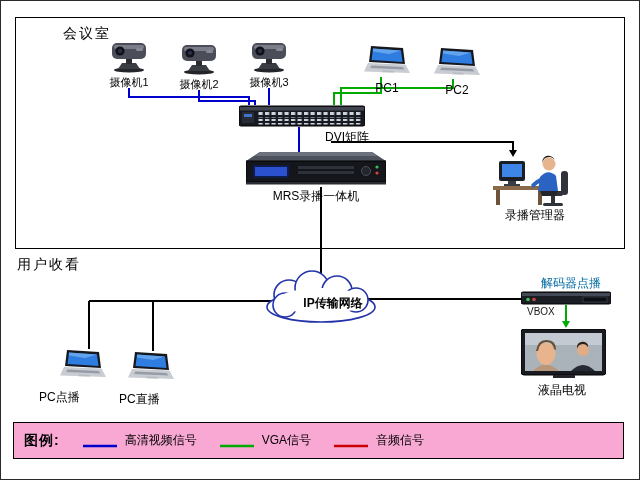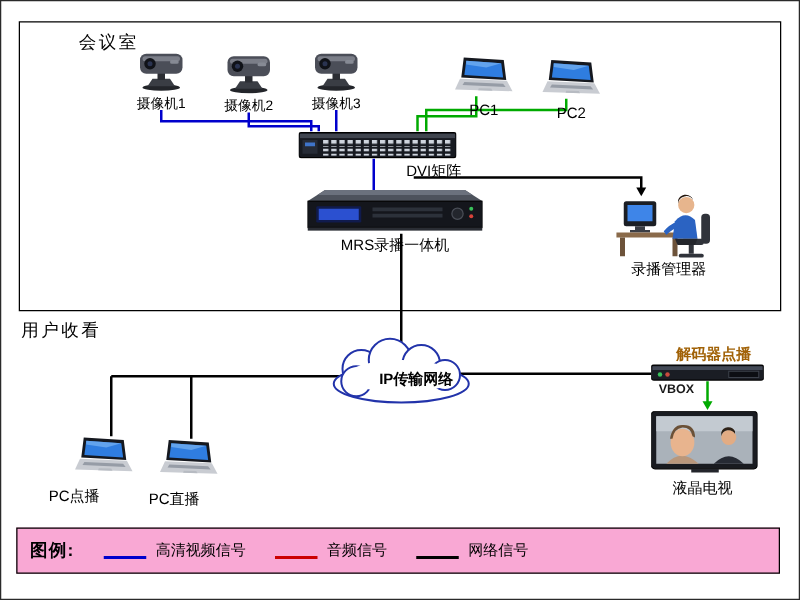--- a/index.html
+++ b/index.html
@@ -7,23 +7,23 @@
   #app{position:relative;width:640px;height:480px;background:#fff;border:1px solid #2a2a2a;
        overflow:hidden;font-family:"Liberation Sans",sans-serif;color:#000}
   .box{position:absolute;border:1px solid #000;background:transparent}
   .wires{position:absolute;left:0;top:0;z-index:1;pointer-events:none}
   .dev{position:absolute;z-index:3;line-height:0}
   .dev svg{display:block}
   .lbl{position:absolute;z-index:4;font-size:12px;white-space:nowrap;color:#000}
   .c{transform:translateX(-50%)}
   .title{font-weight:normal;font-size:14px;letter-spacing:2px}
   .small{font-size:11px}
-  .tiny{font-size:10px;font-weight:bold;color:#1a1a1a}
+  .tiny{font-size:10px;font-weight:normal;color:#1a1a1a}
   .bold{font-weight:bold}
-  .maroon{color:#a16207;font-weight:bold}
+  .maroon{color:#0369a1;font-weight:normal}
   .legend{position:absolute;left:12px;top:421px;width:611px;height:37px;border:1px solid #000;
           background:#f9a8d4;display:flex;align-items:center;padding:0 10px;z-index:5}
   .legend-title{font-weight:bold;font-size:14px;letter-spacing:1px}
   .legend-item{display:flex;align-items:flex-end;gap:7px;margin-left:22px}
   .legend-item svg{display:block}
   .legend-label{font-size:12px}
 </style>
 </head>
 <body>
 
@@ -243,25 +243,25 @@
   <div class="legend">
     <span class="legend-title">图例:</span>
     <span class="legend-item">
       <svg width="36" height="6">
         <line x1="1" y1="3" x2="35" y2="3" stroke-width="2.5" stroke="#0000cc"></line>
       </svg>
       <span class="legend-label">高清视频信号</span>
     </span>
     <span class="legend-item">
       <svg width="36" height="6">
+        <line x1="1" y1="3" x2="35" y2="3" stroke-width="2.5" stroke="#00aa00"></line>
+      </svg>
+      <span class="legend-label">VGA信号</span>
+    </span>
+    <span class="legend-item">
+      <svg width="36" height="6">
         <line x1="1" y1="3" x2="35" y2="3" stroke-width="2.5" stroke="#cc0000"></line>
       </svg>
       <span class="legend-label">音频信号</span>
     </span>
-    <span class="legend-item">
-      <svg width="36" height="6">
-        <line x1="1" y1="3" x2="35" y2="3" stroke-width="2.5" stroke="#000000"></line>
-      </svg>
-      <span class="legend-label">网络信号</span>
-    </span>
   </div>
 
 </div>
 
 </body></html>

